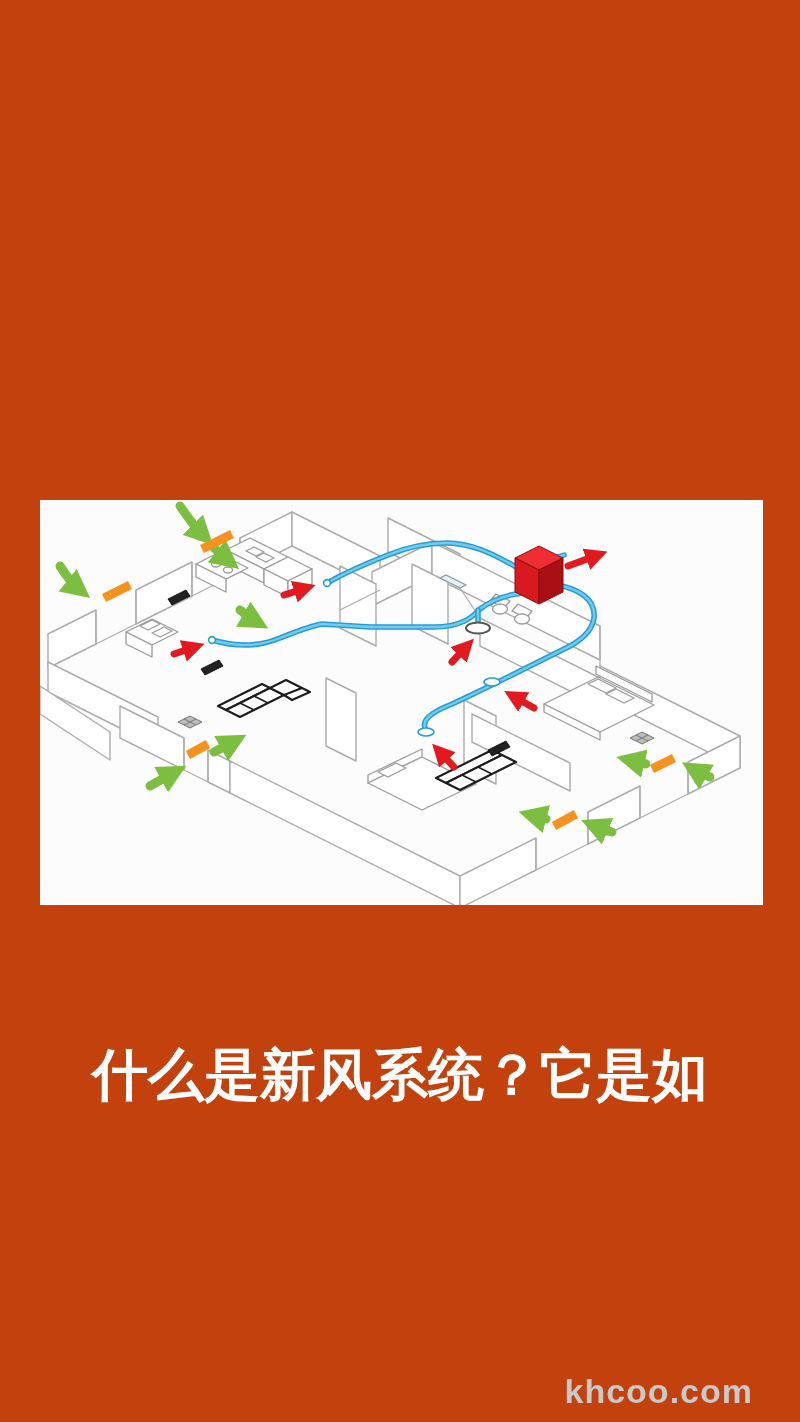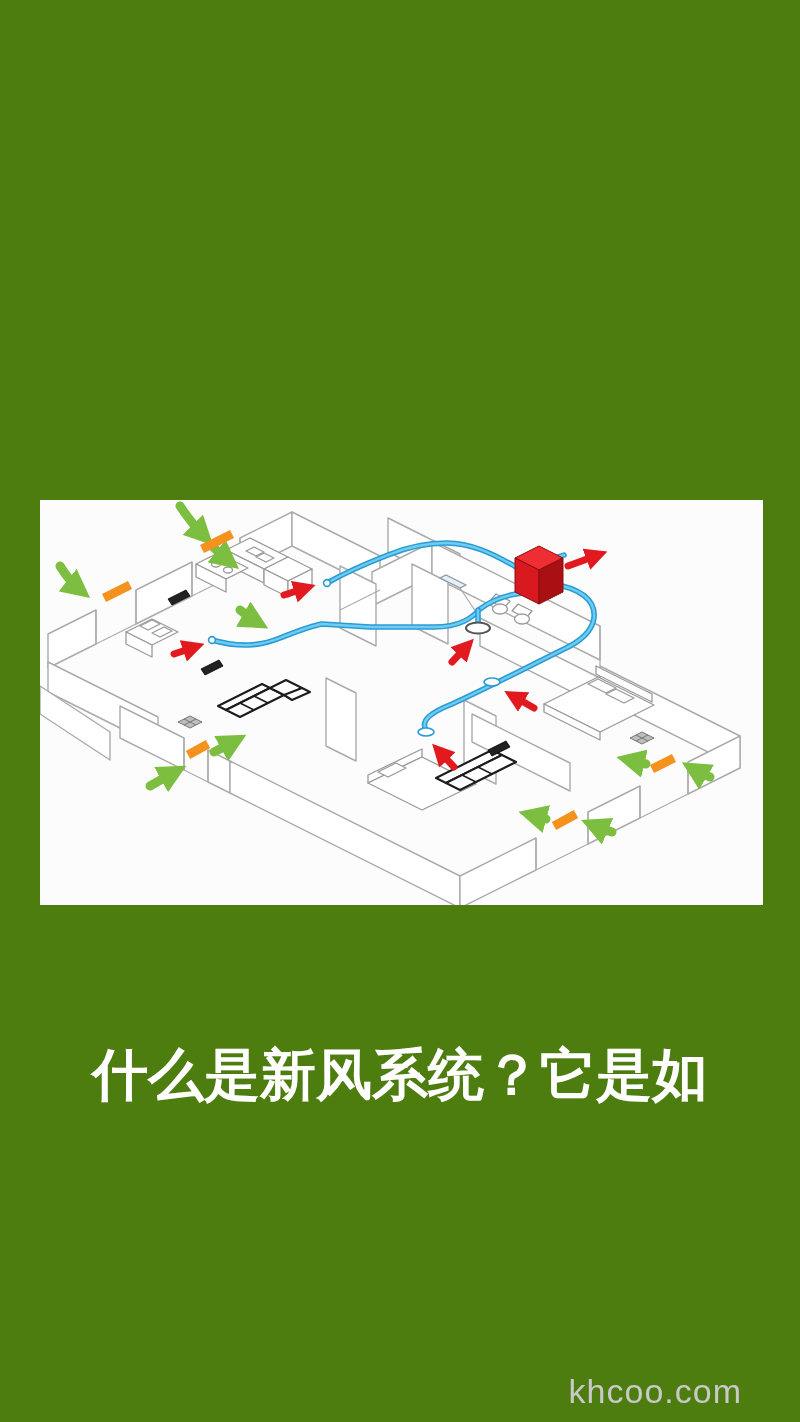--- a/index.html
+++ b/index.html
@@ -1,24 +1,24 @@
 <!DOCTYPE html>
 <html><head>
 <meta charset="utf-8">
 <style>
   html,body{margin:0;padding:0;background:#000;}
-  .frame{position:relative;width:800px;height:1422px;background:#4d7c0f;overflow:hidden;
+  .frame{position:relative;width:800px;height:1422px;background:#c2410c;overflow:hidden;
          font-family:"Liberation Sans",sans-serif;}
   .panel{position:absolute;left:40px;top:500px;width:723px;height:405px;background:#fcfcfc;}
   .panel svg{display:block;width:100%;height:100%;}
   .caption{position:absolute;left:0;top:1034px;width:800px;text-align:center;
            color:#fff;font-weight:900;font-size:56px;line-height:81px;letter-spacing:0px;}
   .caption div{white-space:nowrap;}
-  .watermark{position:absolute;right:58px;top:1372px;color:#c9c9c9;font-size:34px;
-             font-weight:400;letter-spacing:1px;}
+  .watermark{position:absolute;right:47px;top:1372px;color:#c9c9c9;font-size:34px;
+             font-weight:700;letter-spacing:1px;}
   
   .wall{fill:#ffffff;stroke:#ababab;stroke-width:1.4;stroke-linejoin:round;}
   .wline{fill:none;stroke:#ababab;stroke-width:1.2;}
   .furn{fill:#ffffff;stroke:#9a9a9a;stroke-width:1.3;stroke-linejoin:round;}
   .dark{fill:#ffffff;stroke:#1d1d1d;stroke-width:2.1;stroke-linejoin:round;}
   .ducto{fill:none;stroke:#2a9cd4;stroke-width:5.5;stroke-linecap:round;stroke-linejoin:round;}
   .ducti{fill:none;stroke:#6fcdf1;stroke-width:2.4;stroke-linecap:round;stroke-linejoin:round;}
   .redarrow{fill:none;stroke:#e2191f;stroke-width:7;stroke-linecap:round;}
   .greenarrow{fill:none;stroke:#7cbe3f;stroke-width:9;stroke-linecap:round;}
   .vent{fill:none;stroke:#f5921e;stroke-width:9;stroke-linecap:butt;}

